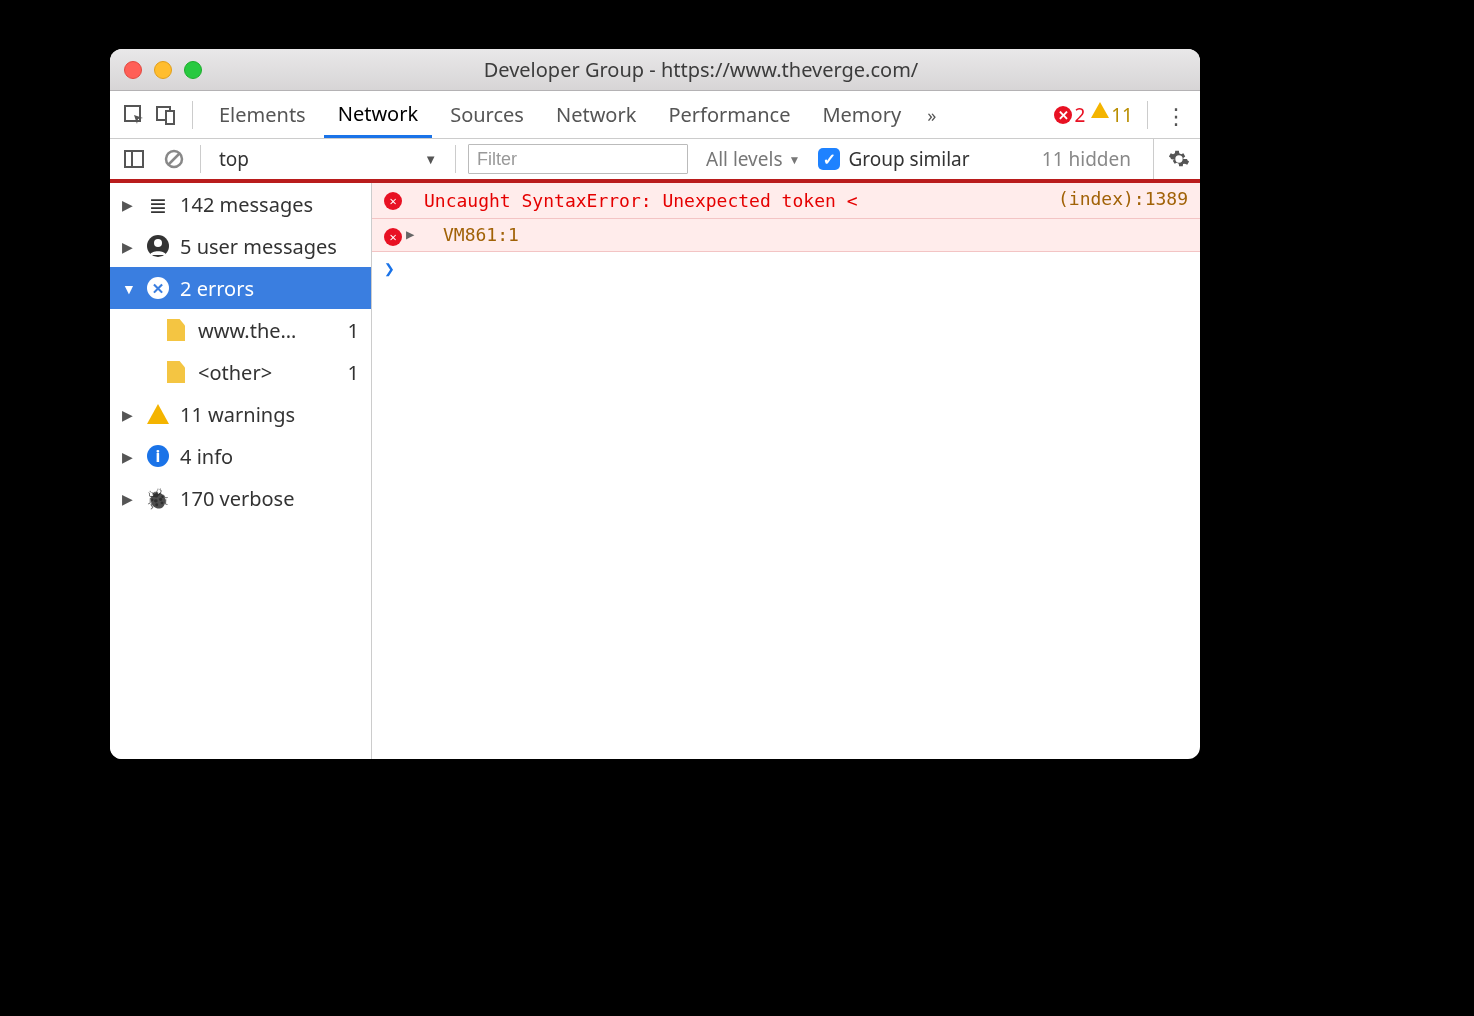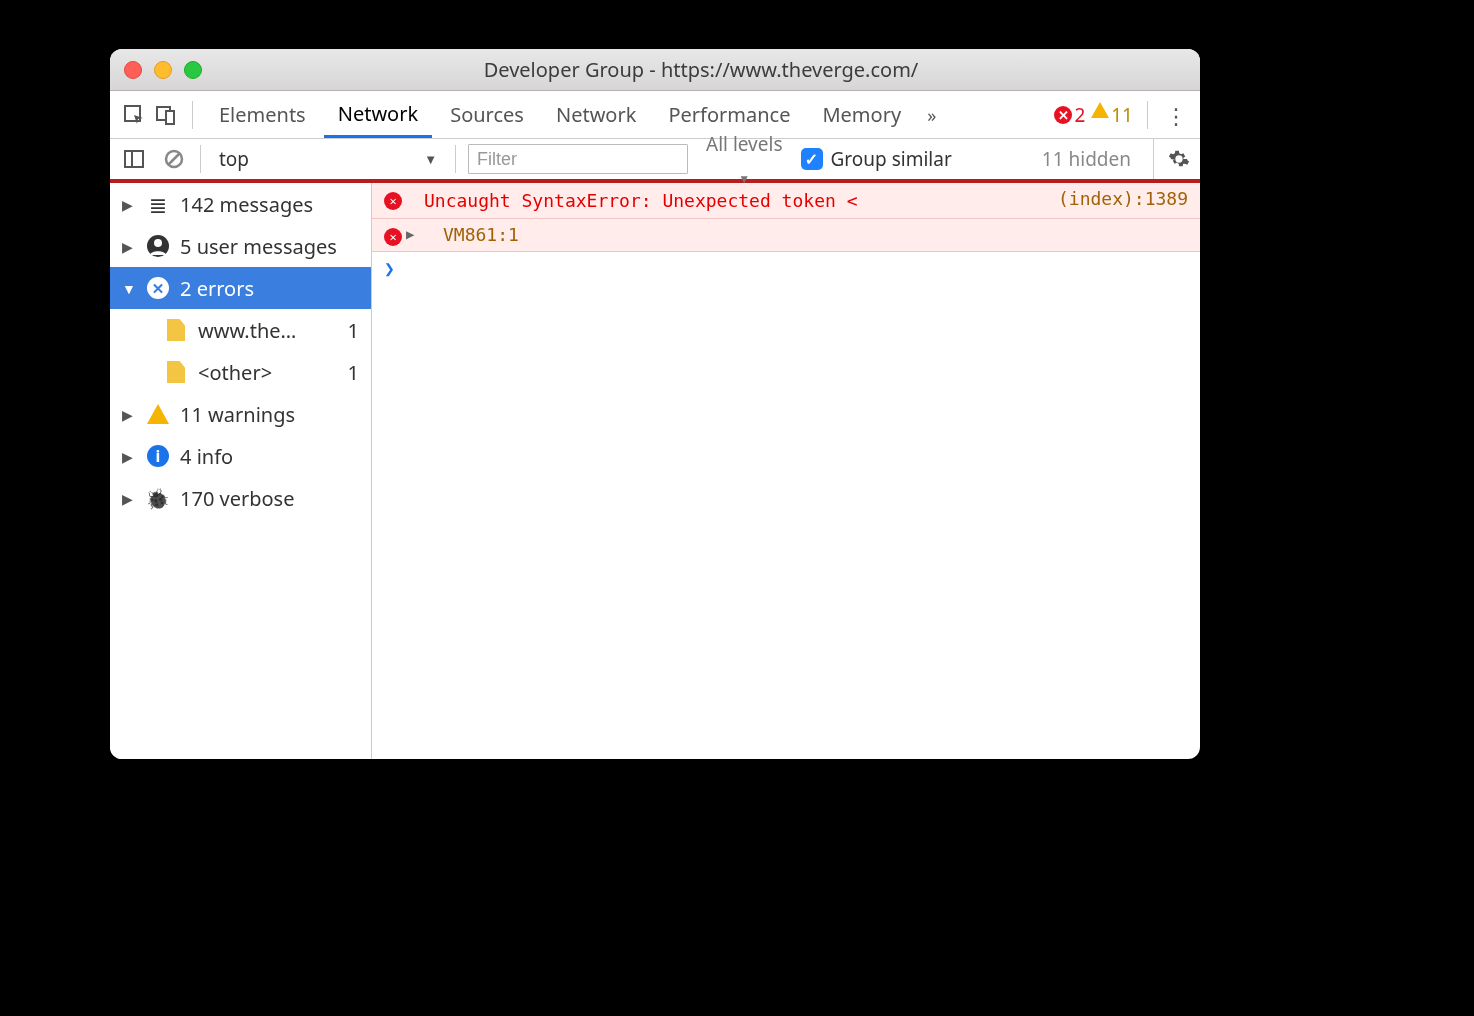--- a/index.html
+++ b/index.html
@@ -65,21 +65,21 @@
     font-size:19px;
   }
   .fb-btn { width:28px; height:28px; display:flex;align-items:center;justify-content:center;color:#555;}
   .context-sel { flex:0 0 230px; display:flex; align-items:center; justify-content:space-between; padding:0 6px; color:#333;}
   .context-sel .tri { color:#555; font-size:13px;}
   .filter-input {
     width: 220px; height:30px; border:1px solid #bbb; border-radius:1px;
     padding:0 8px; font-size:18px; color:#888;
   }
   .filter-input::placeholder{color:#999;}
-  .levels { color:#777; padding:0 6px; display:flex; align-items:center; gap:13px;flex-direction:column;}
+  .levels { color:#777; padding:0 6px; display:flex; align-items:center; gap:6px;}
   .check { width:22px;height:22px; background:#1e82ff; border-radius:5px; display:inline-flex;align-items:center;justify-content:center;color:#fff;font-weight:bold;font-size:16px;}
   .group-sim { color:#333; }
   .hidden { color:#888; }
   .gear2 { border-left:1px solid #ccc; padding-left:14px; margin-left:10px; height:100%; display:flex;align-items:center;}
   .main { flex:1; display:flex; overflow:hidden;}
   .sidebar {
     width:262px; border-right:1px solid #ccc; background:#fff; overflow:auto;
     font-size:20px;
   }
   .sb-row {

